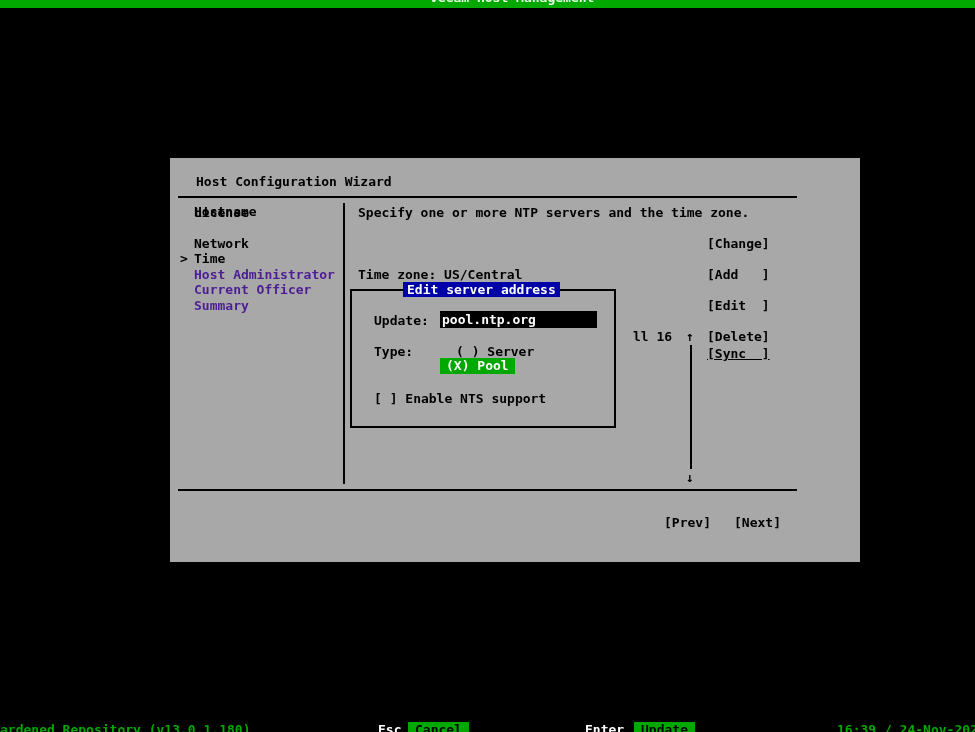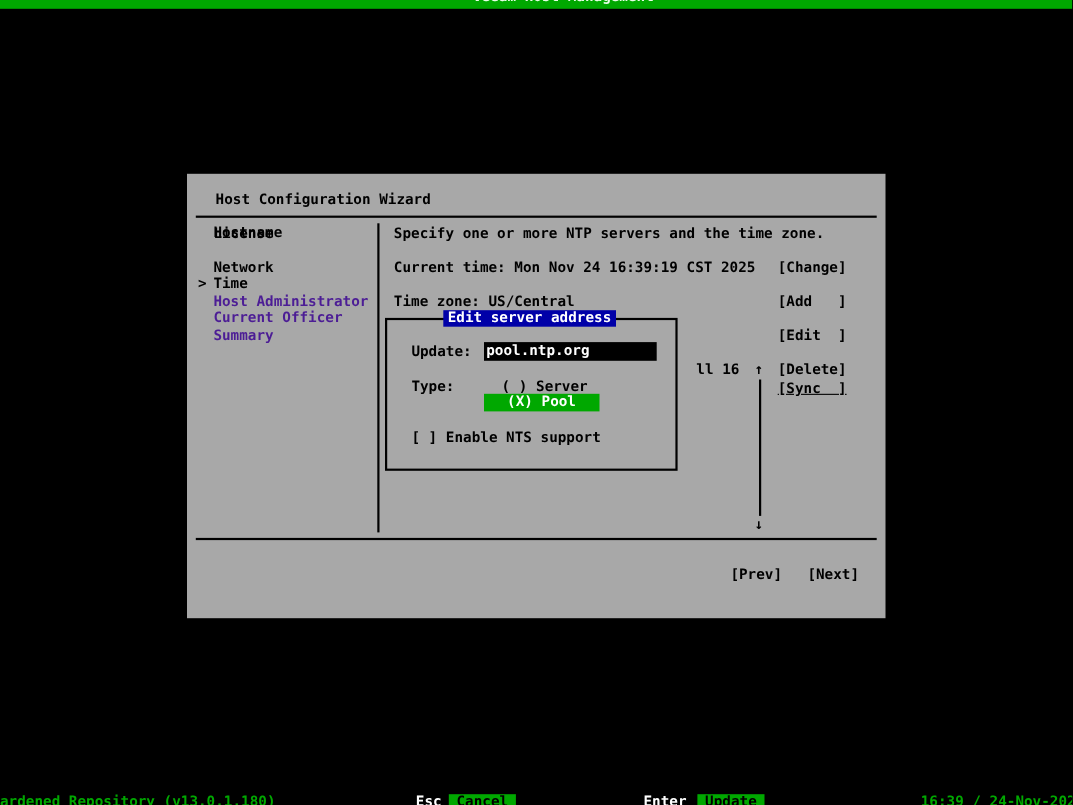--- a/index.html
+++ b/index.html
@@ -6,29 +6,29 @@
   .screen{
     position:relative;width:975px;height:732px;background:#000;overflow:hidden;
     font-family:"DejaVu Sans Mono","Liberation Mono",monospace;
     font-weight:bold;font-size:13px;
   }
   .t{position:absolute;height:15px;line-height:15px;white-space:pre;color:#000;}
   
   .topbar{position:absolute;left:0;top:0;width:975px;height:8px;background:#00a800;overflow:hidden;}
   .topbar-text{position:absolute;left:430px;top:-10px;height:15px;line-height:15px;color:#e8ffe8;white-space:pre;}
   
-  .wizard{position:absolute;left:170px;top:158px;width:635px;height:404px;background:#a8a8a8;}
+  .wizard{position:absolute;left:170px;top:158px;width:690px;height:404px;background:#a8a8a8;}
   .hrule{position:absolute;left:8px;width:619px;height:2px;background:#000;}
   .vsep{position:absolute;left:173px;top:45px;width:2px;height:281px;background:#000;}
   .dim{color:#4c1d95;}
   
   .edlg{position:absolute;left:180px;top:131px;width:262px;height:135px;border:2px solid #000;background:#a8a8a8;}
   .edlg-title{position:absolute;left:233px;top:124px;height:15px;line-height:15px;background:#0000a8;color:#fff;padding:0 4px;white-space:pre;}
   .addr-input{position:absolute;left:270px;top:153px;width:157px;height:17px;line-height:17px;background:#000;color:#fff;white-space:pre;padding-left:2px;box-sizing:border-box;}
-  .pool-opt{position:absolute;left:270px;top:200px;height:16px;line-height:16px;background:#00a800;color:#fff;padding:0 21px;white-space:pre;}
+  .pool-opt{position:absolute;left:270px;top:200px;height:16px;line-height:16px;background:#00a800;color:#fff;padding:0 6px;white-space:pre;}
   
   .sline{position:absolute;left:520px;top:187px;width:2px;height:124px;background:#000;}
   .sarrow{position:absolute;width:16px;height:15px;line-height:15px;color:#000;}
   
   .botbar{position:absolute;left:0;top:714px;width:975px;height:18px;background:#000;}
   .bt{position:absolute;top:8px;height:16px;line-height:16px;white-space:pre;}
   .green-text{color:#00a800;}
   .white-text{color:#fff;}
   .badge{background:#00a800;color:#000;padding:0 7px;}
 </style>
@@ -49,21 +49,20 @@
     <div class="t" style="left:10px;top:93px;">&gt;</div>
     <div class="t" style="left:24px;top:47px;">License</div>
     <div class="t" style="left:24px;top:46px;">Hostname</div>
     <div class="t" style="left:24px;top:78px;">Network</div>
     <div class="t" style="left:24px;top:93px;">Time</div>
     <div class="t dim" style="left:24px;top:109px;">Host Administrator</div>
     <div class="t dim" style="left:24px;top:124px;">Current Officer</div>
     <div class="t dim" style="left:24px;top:140px;">Summary</div>
 
     <div class="t" style="left:188px;top:47px;">Specify one or more NTP servers and the time zone.</div>
-    <div class="t" style="left:188px;top:78px;">Current time: Mon Nov 24 16:39:19 CST 2025</div>
     <div class="t" style="left:188px;top:109px;">Time zone: US/Central</div>
     <div class="t" style="left:463px;top:171px;">ll 16</div>
 
     <div class="sarrow t" style="left:516px;top:171px;">↑</div>
     <div class="sline"></div>
     <div class="sarrow t" style="left:516px;top:312px;">↓</div>
 
     <div class="t" style="left:537px;top:78px;">[Change]</div>
     <div class="t" style="left:537px;top:109px;">[Add   ]</div>
     <div class="t" style="left:537px;top:140px;">[Edit  ]</div>

